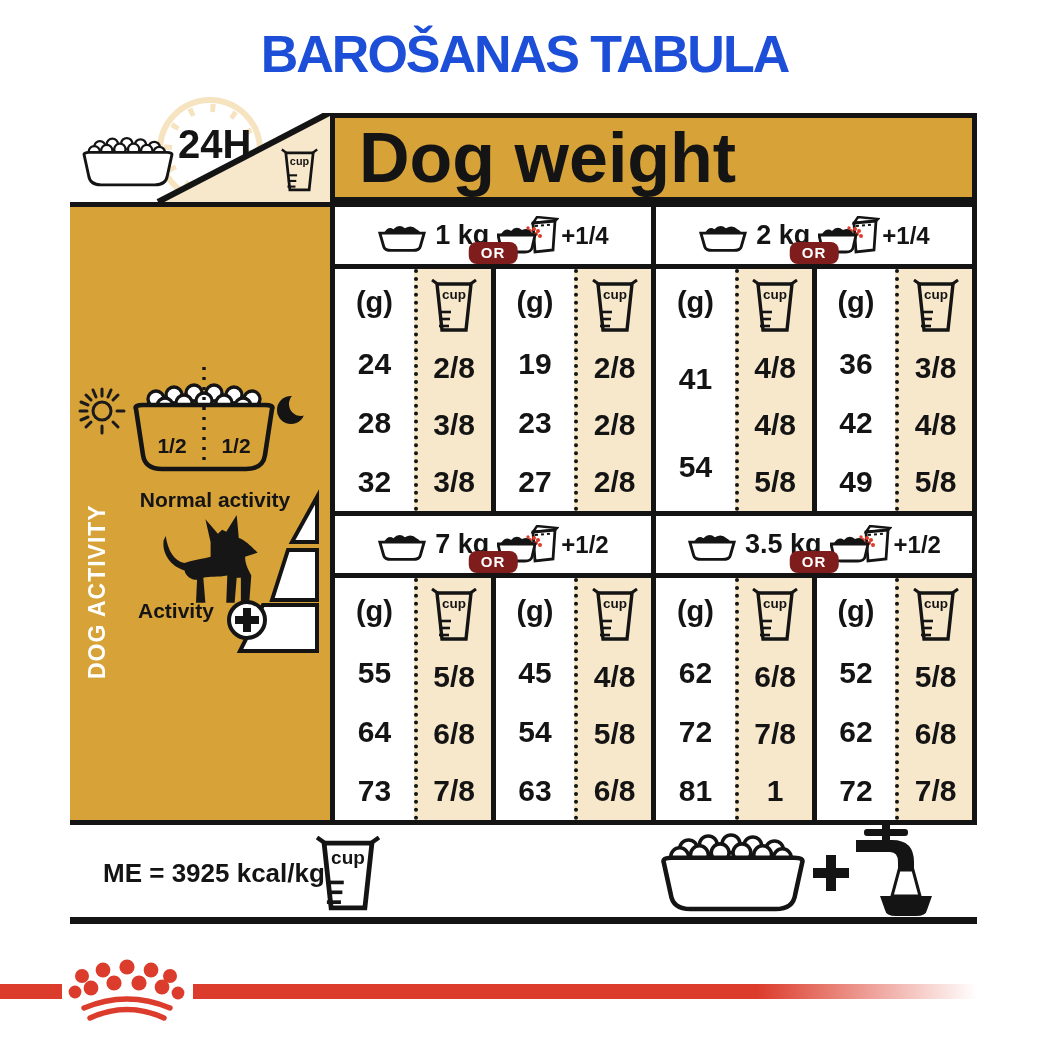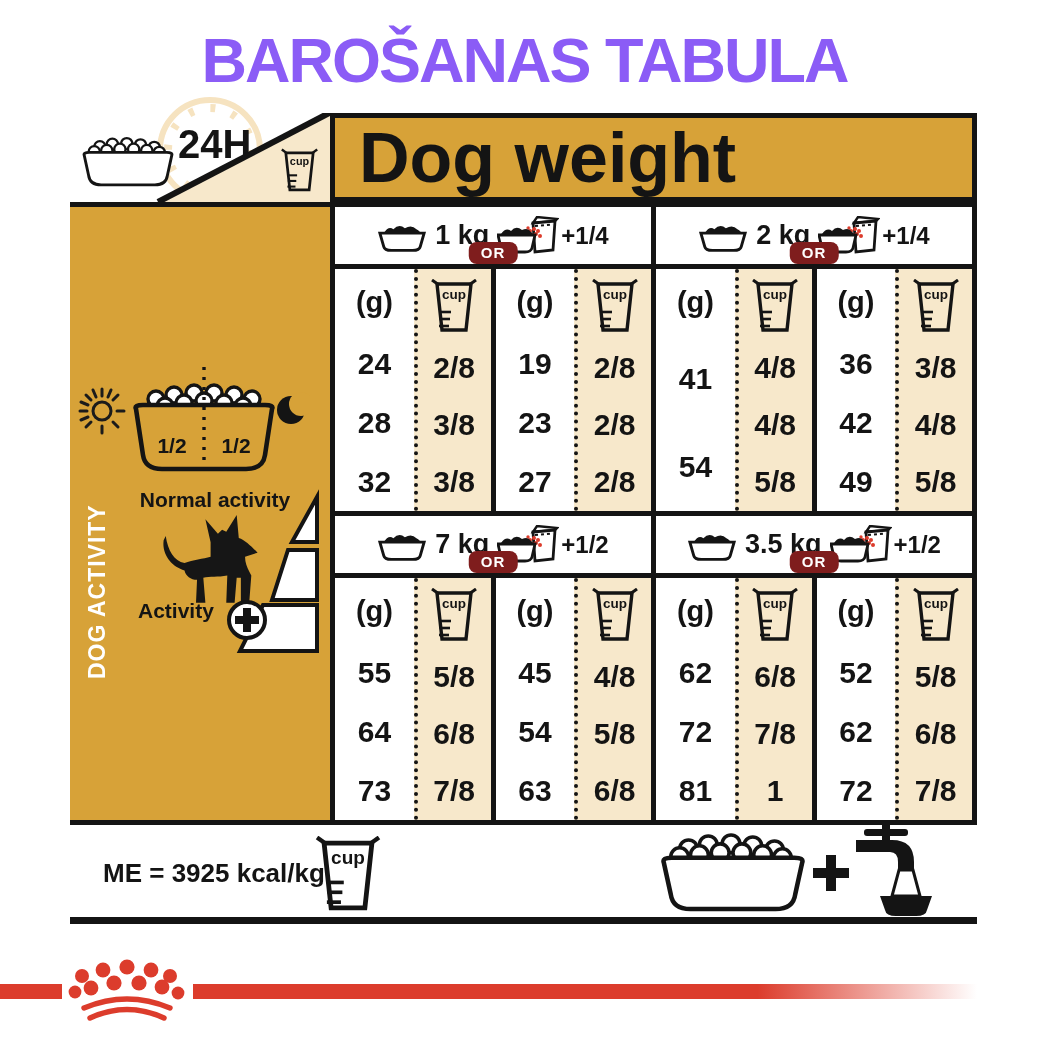--- a/index.html
+++ b/index.html
@@ -2,21 +2,21 @@
 <html><head>
 <meta charset="utf-8">
 <style>
   html,body{margin:0;padding:0;background:#fff;}
   .page{position:relative;width:1049px;height:1049px;background:#fff;overflow:hidden;
         font-family:"Liberation Sans",sans-serif;color:#141414;}
   svg{display:block;}
 
   
   .main-title{position:absolute;top:24px;left:0;right:0;text-align:center;
-    font-size:63px;font-weight:bold;letter-spacing:-2px;color:#8b5cf6;white-space:nowrap;}
+    font-size:52px;font-weight:bold;letter-spacing:-2px;color:#1d4ed8;white-space:nowrap;}
 
   
   .clockface{position:absolute;left:150px;top:95px;}
   .bowl24{position:absolute;left:78px;top:122px;}
   .hours{position:absolute;left:178px;top:122px;font-size:40px;font-weight:bold;}
 
   
   .diag{position:absolute;left:70px;top:113px;}
   .cup-tri{position:absolute;left:281px;top:145px;width:37px;height:51px;}
   .cup-tri svg,.cup-head svg,.cup-foot svg{width:100%;height:100%;}

